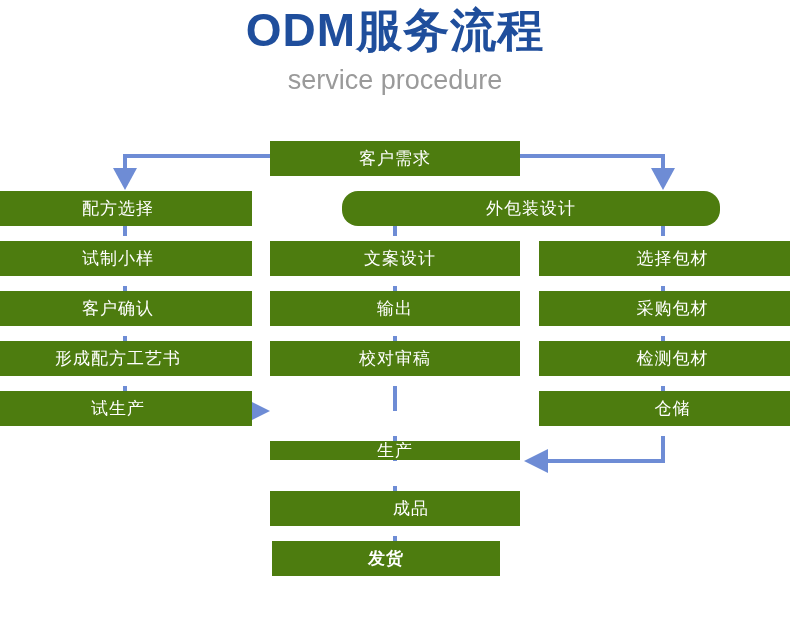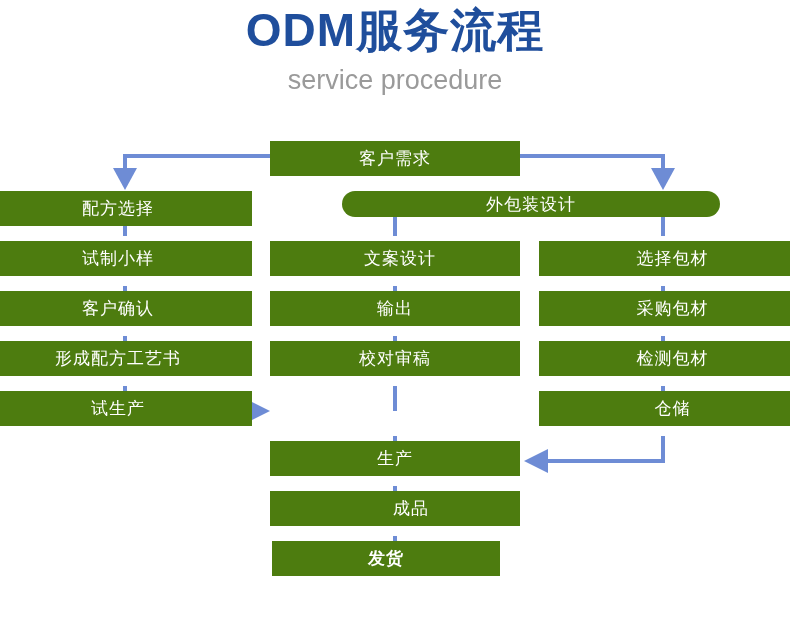--- a/index.html
+++ b/index.html
@@ -126,35 +126,35 @@
 
       <polygon points="125,190 113,168 137,168" fill="#6E8CD5"></polygon>
       <polygon points="663,190 651,168 675,168" fill="#6E8CD5"></polygon>
       <polygon points="270,411 248,400 248,422" fill="#6E8CD5"></polygon>
       <polygon points="524,461 548,449 548,473" fill="#6E8CD5"></polygon>
     </svg>
 
     <div class="node" style="left:270px; top:141px; width:250px; height:35px;">客户需求</div>
 
     <div class="node" style="left:-16px; top:191px; width:268px; height:35px;">配方选择</div>
-    <div class="node" style="left:342px; top:191px; width:378px; height:26px;border-radius:16px;">外包装设计</div>
+    <div class="node" style="left:342px; top:191px; width:378px; height:35px;border-radius:16px;">外包装设计</div>
 
     <div class="node" style="left:-16px; top:241px; width:268px; height:35px;">试制小样</div>
     <div class="node" style="left:270px; top:241px; width:250px; height:35px;padding-left:10px;">文案设计</div>
     <div class="node" style="left:539px; top:241px; width:267px; height:35px;">选择包材</div>
 
     <div class="node" style="left:-16px; top:291px; width:268px; height:35px;">客户确认</div>
     <div class="node" style="left:270px; top:291px; width:250px; height:35px;">输出</div>
     <div class="node" style="left:539px; top:291px; width:267px; height:35px;">采购包材</div>
 
     <div class="node" style="left:-16px; top:341px; width:268px; height:35px;">形成配方工艺书</div>
     <div class="node" style="left:270px; top:341px; width:250px; height:35px;">校对审稿</div>
     <div class="node" style="left:539px; top:341px; width:267px; height:35px;">检测包材</div>
 
     <div class="node" style="left:-16px; top:391px; width:268px; height:35px;">试生产</div>
     <div class="node" style="left:539px; top:391px; width:267px; height:35px;">仓储</div>
 
-    <div class="node" style="left:270px; top:441px; width:250px; height:35px;">生产</div>
+    <div class="node" style="left:270px; top:441px; width:250px; height:19px;">生产</div>
     <div class="node" style="left:270px; top:491px; width:250px; height:35px;padding-left:32px;">成品</div>
     <div class="node" style="left:272px; top:541px; width:228px; height:35px;font-weight:bold;">发货</div>
 
   </div>
 </div>
 
 </body></html>

